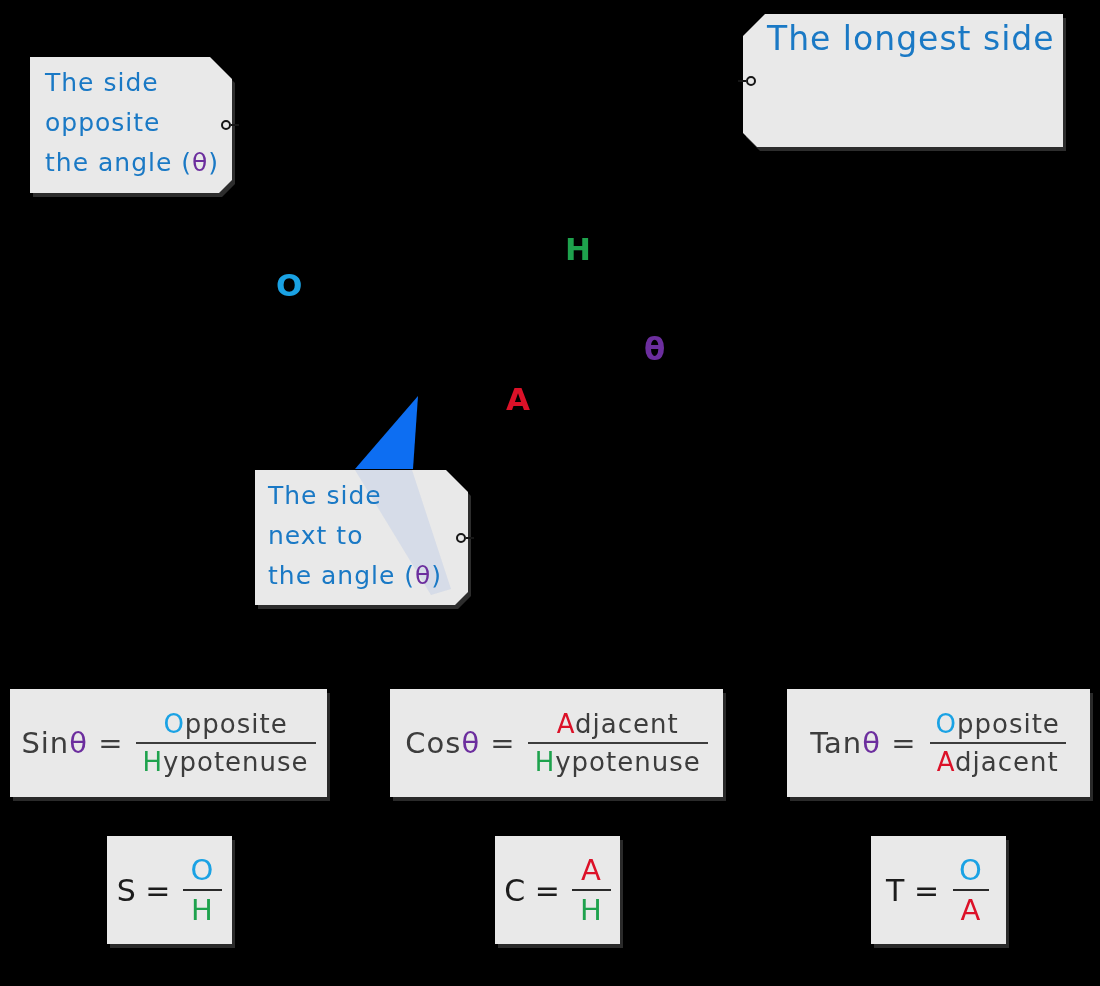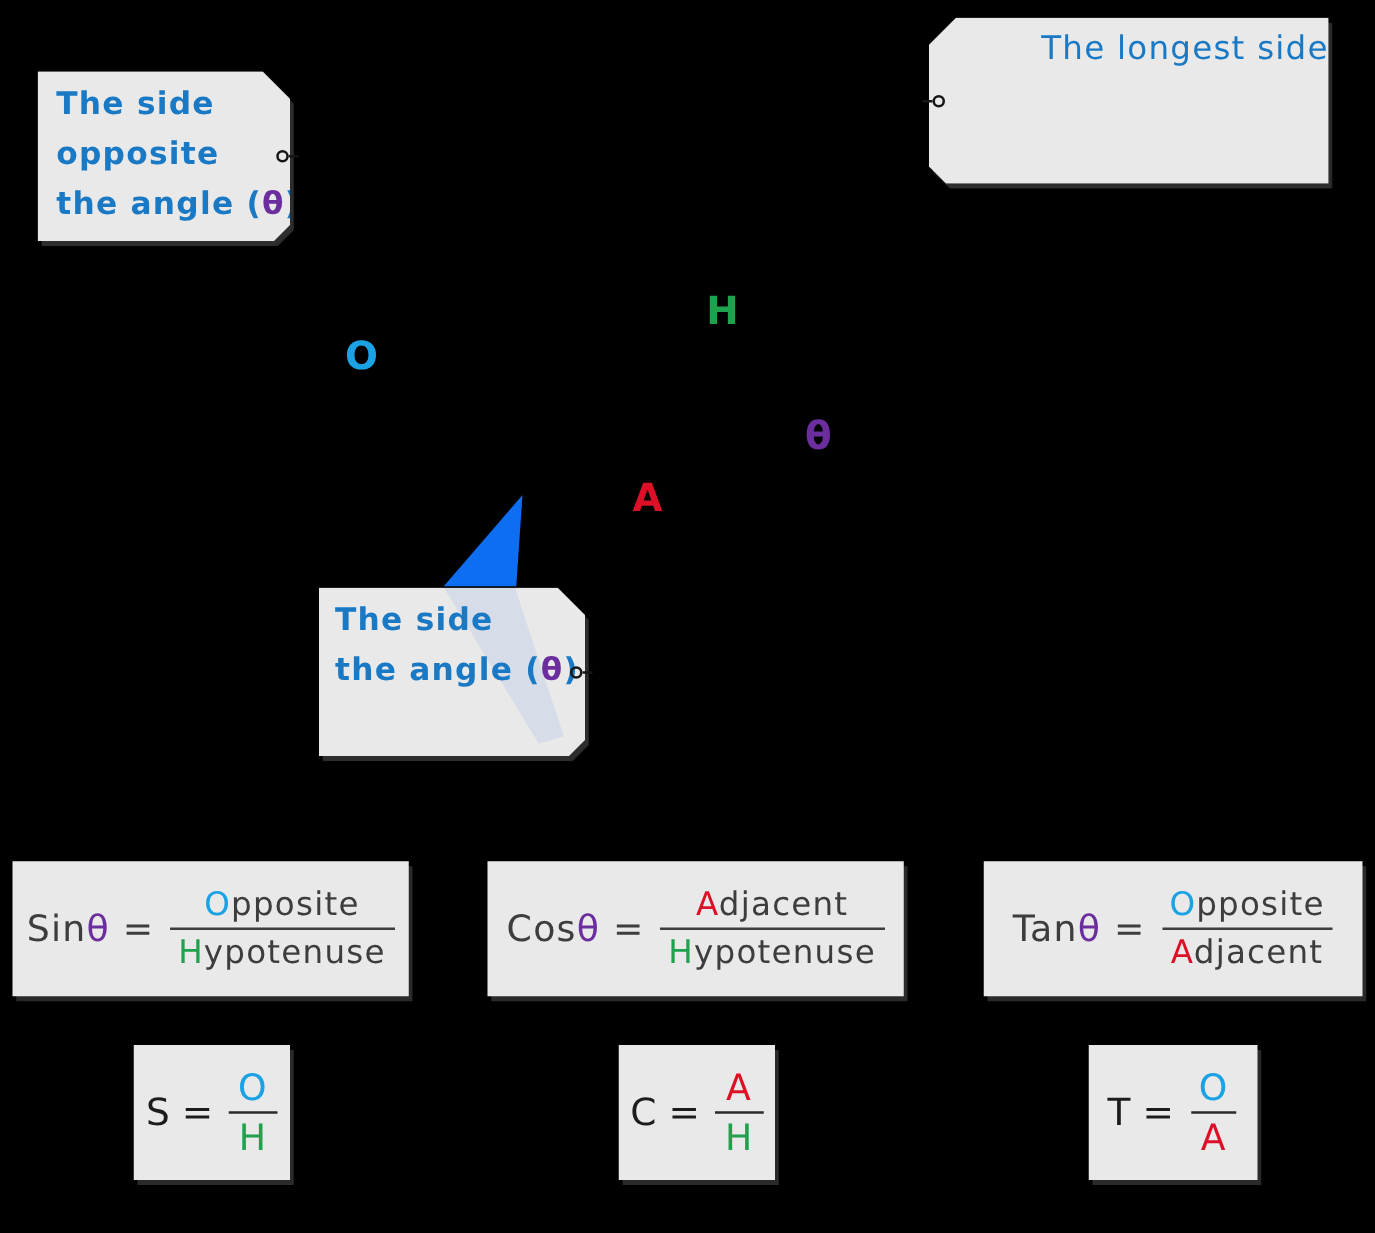--- a/index.html
+++ b/index.html
@@ -12,28 +12,28 @@
     position:relative; width:1100px; height:986px; overflow:hidden;
     background:var(--background);
     font-family:"DejaVu Sans", sans-serif;
   }
   
   .callout{position:absolute; filter:drop-shadow(3px 4px 0 rgba(150,150,150,0.30));}
   .callout-inner{
     position:relative; width:100%; height:100%; box-sizing:border-box;
     background:var(--panel);
   }
-  .bevel-right{clip-path:polygon(0 0, calc(100% - 22px) 0, 100% 22px, 100% calc(100% - 13px), calc(100% - 13px) 100%, 0 100%);font-weight:bold;}
+  .bevel-right{clip-path:polygon(0 0, calc(100% - 22px) 0, 100% 22px, 100% calc(100% - 13px), calc(100% - 13px) 100%, 0 100%);}
   .bevel-left{clip-path:polygon(22px 0, 100% 0, 100% 100%, 14px 100%, 0 calc(100% - 14px), 0 22px);}
   .callout p{margin:0; color:var(--callout-text); white-space:nowrap; letter-spacing:1px; position:relative; z-index:2;}
   #callout-opposite{left:30px; top:57px; width:202px; height:136px;}
   #callout-opposite p{font-size:25px; line-height:40px; padding-left:15px;}
   #callout-opposite .callout-inner{padding-top:6px;}
   #callout-hypotenuse{left:743px; top:14px; width:320px; height:133px;}
-  #callout-hypotenuse p{font-size:26px; line-height:42px; padding-left:24px;text-align:right;}
+  #callout-hypotenuse p{font-size:33px; line-height:42px; padding-left:24px;}
   #callout-hypotenuse .callout-inner{padding-top:4px;}
   #callout-adjacent{left:255px; top:470px; width:213px; height:135px;}
   #callout-adjacent p{font-size:25px; line-height:40px; padding-left:13px;}
   #callout-adjacent .callout-inner{padding-top:6px;}
   .theta-ink{color:var(--theta);}
   .watermark{position:absolute; left:0; top:0; z-index:1;}
   
   .connector{position:absolute; display:flex; align-items:center; z-index:5;}
   .connector .dot{width:6px; height:6px; border:2px solid #161616; border-radius:50%; background:transparent;}
   .connector .stub{width:8px; height:2px; background:#161616;}
@@ -113,20 +113,21 @@
   <svg id="pointer-svg" width="76" height="80" viewBox="0 0 76 80">
     <polygon points="68,6 5,79 63,79" fill="#0d6ef2"></polygon>
   </svg>
 
   <div class="callout" id="callout-adjacent">
     <div class="callout-inner bevel-right">
       <svg class="watermark" width="213" height="135" viewBox="0 0 213 135">
         <polygon points="100,0 157,0 196,119 176,125" fill="rgba(50,110,230,0.10)"></polygon>
       </svg>
       <p>The side</p>
+      <p>next to</p>
       <p><span>the angle (</span><span class="theta-ink">θ</span><span>)</span></p>
     </div>
   </div>
   <span class="connector" id="connector-adjacent">
     <span class="dot"></span>
       <span class="stub"></span>
   </span>
 
   <div class="fbox" id="fbox-sin">
     <span class="lhs"><span>Sin</span><span class="theta-ink">θ</span> <span>=</span></span>

